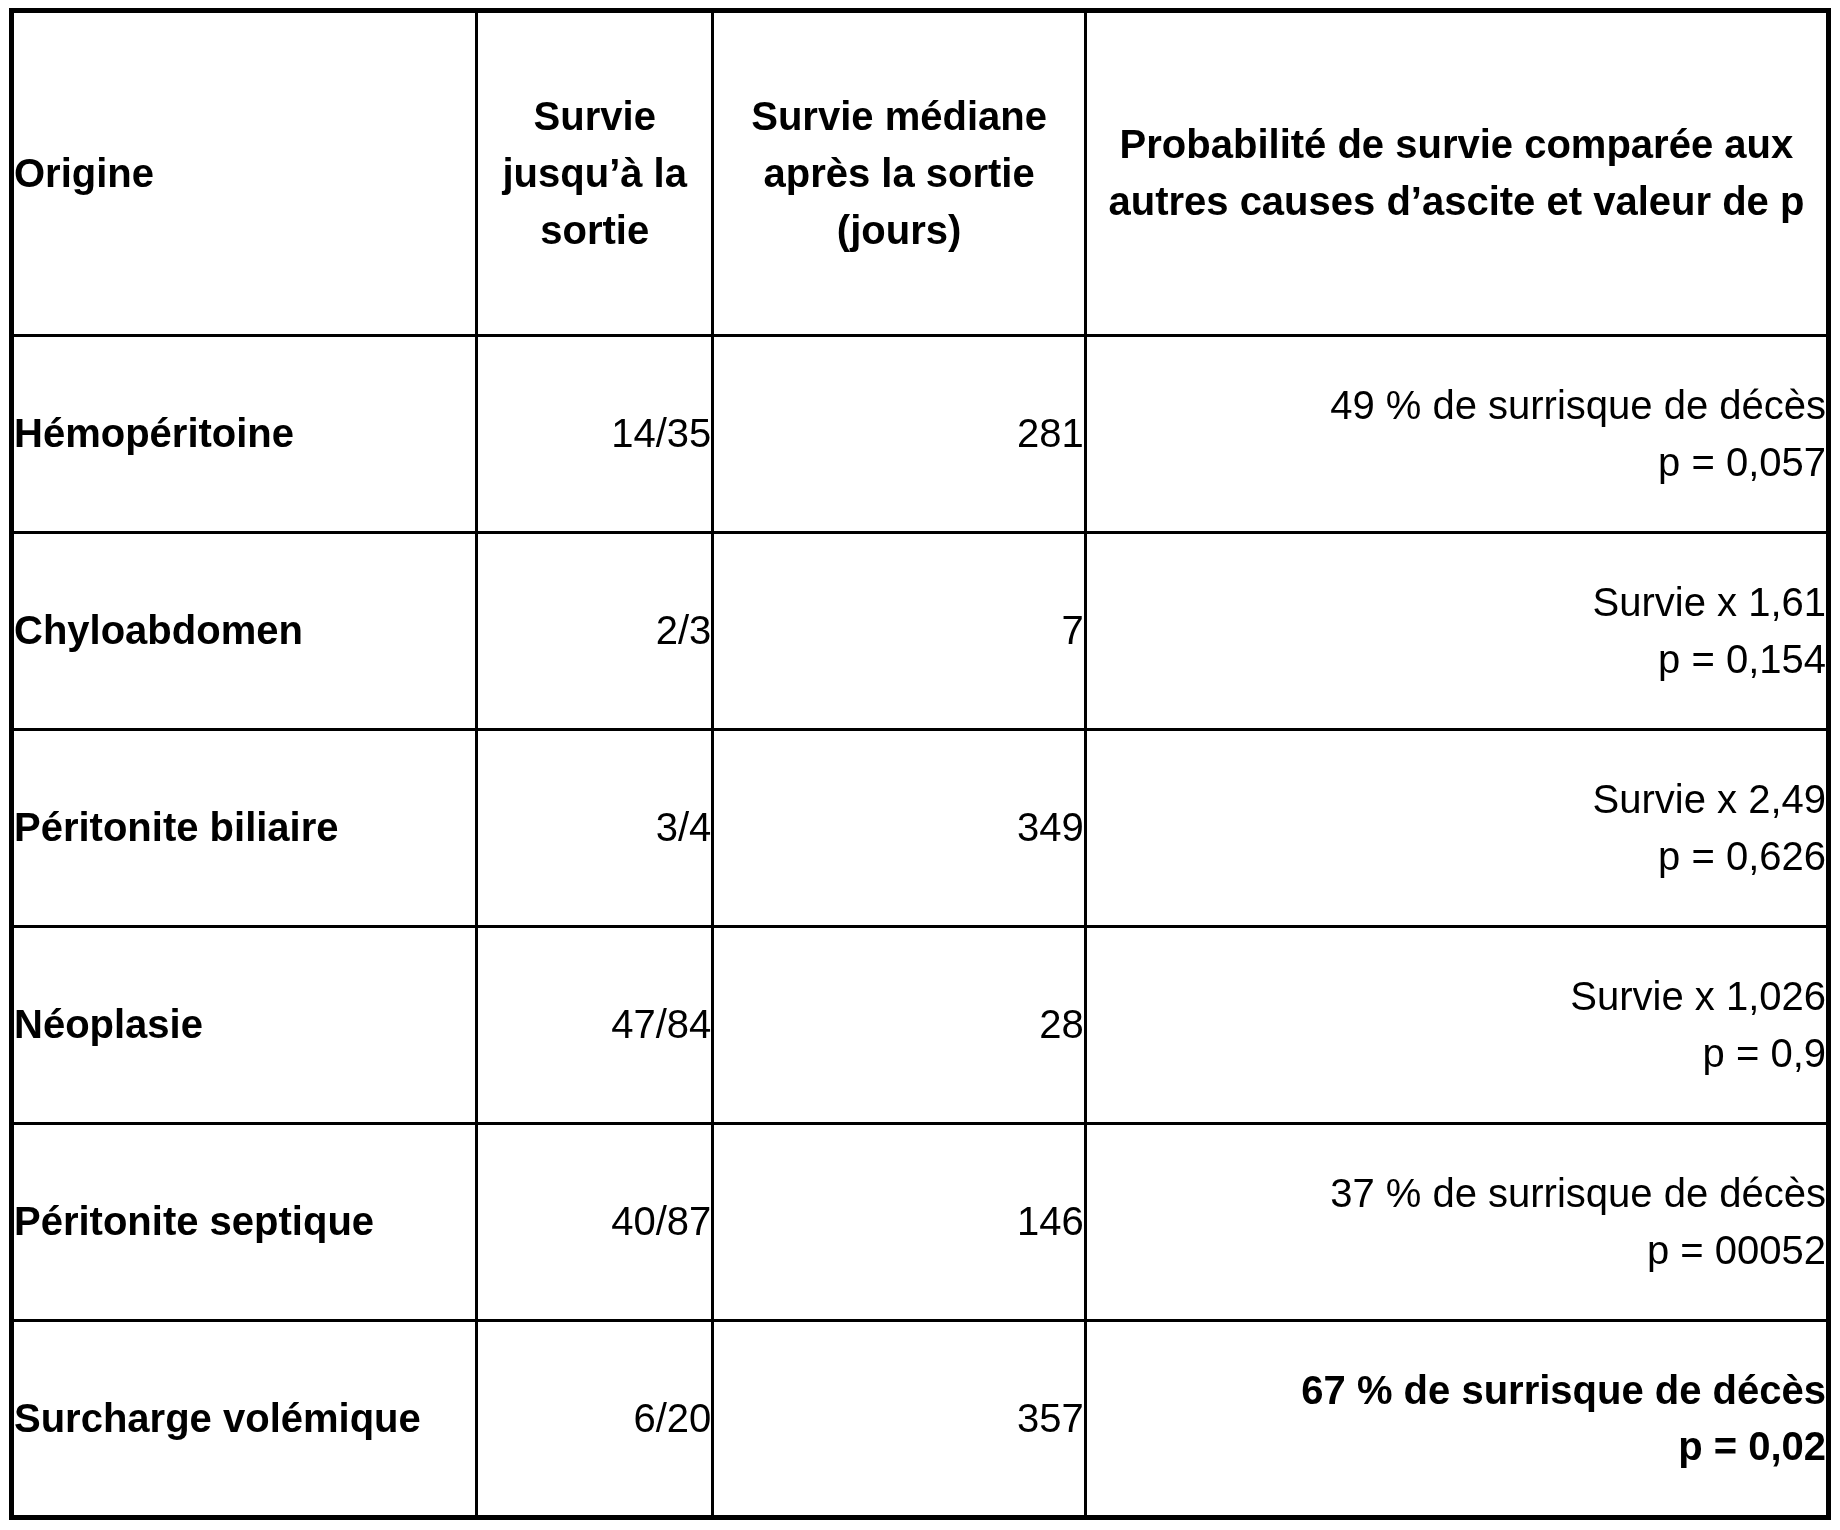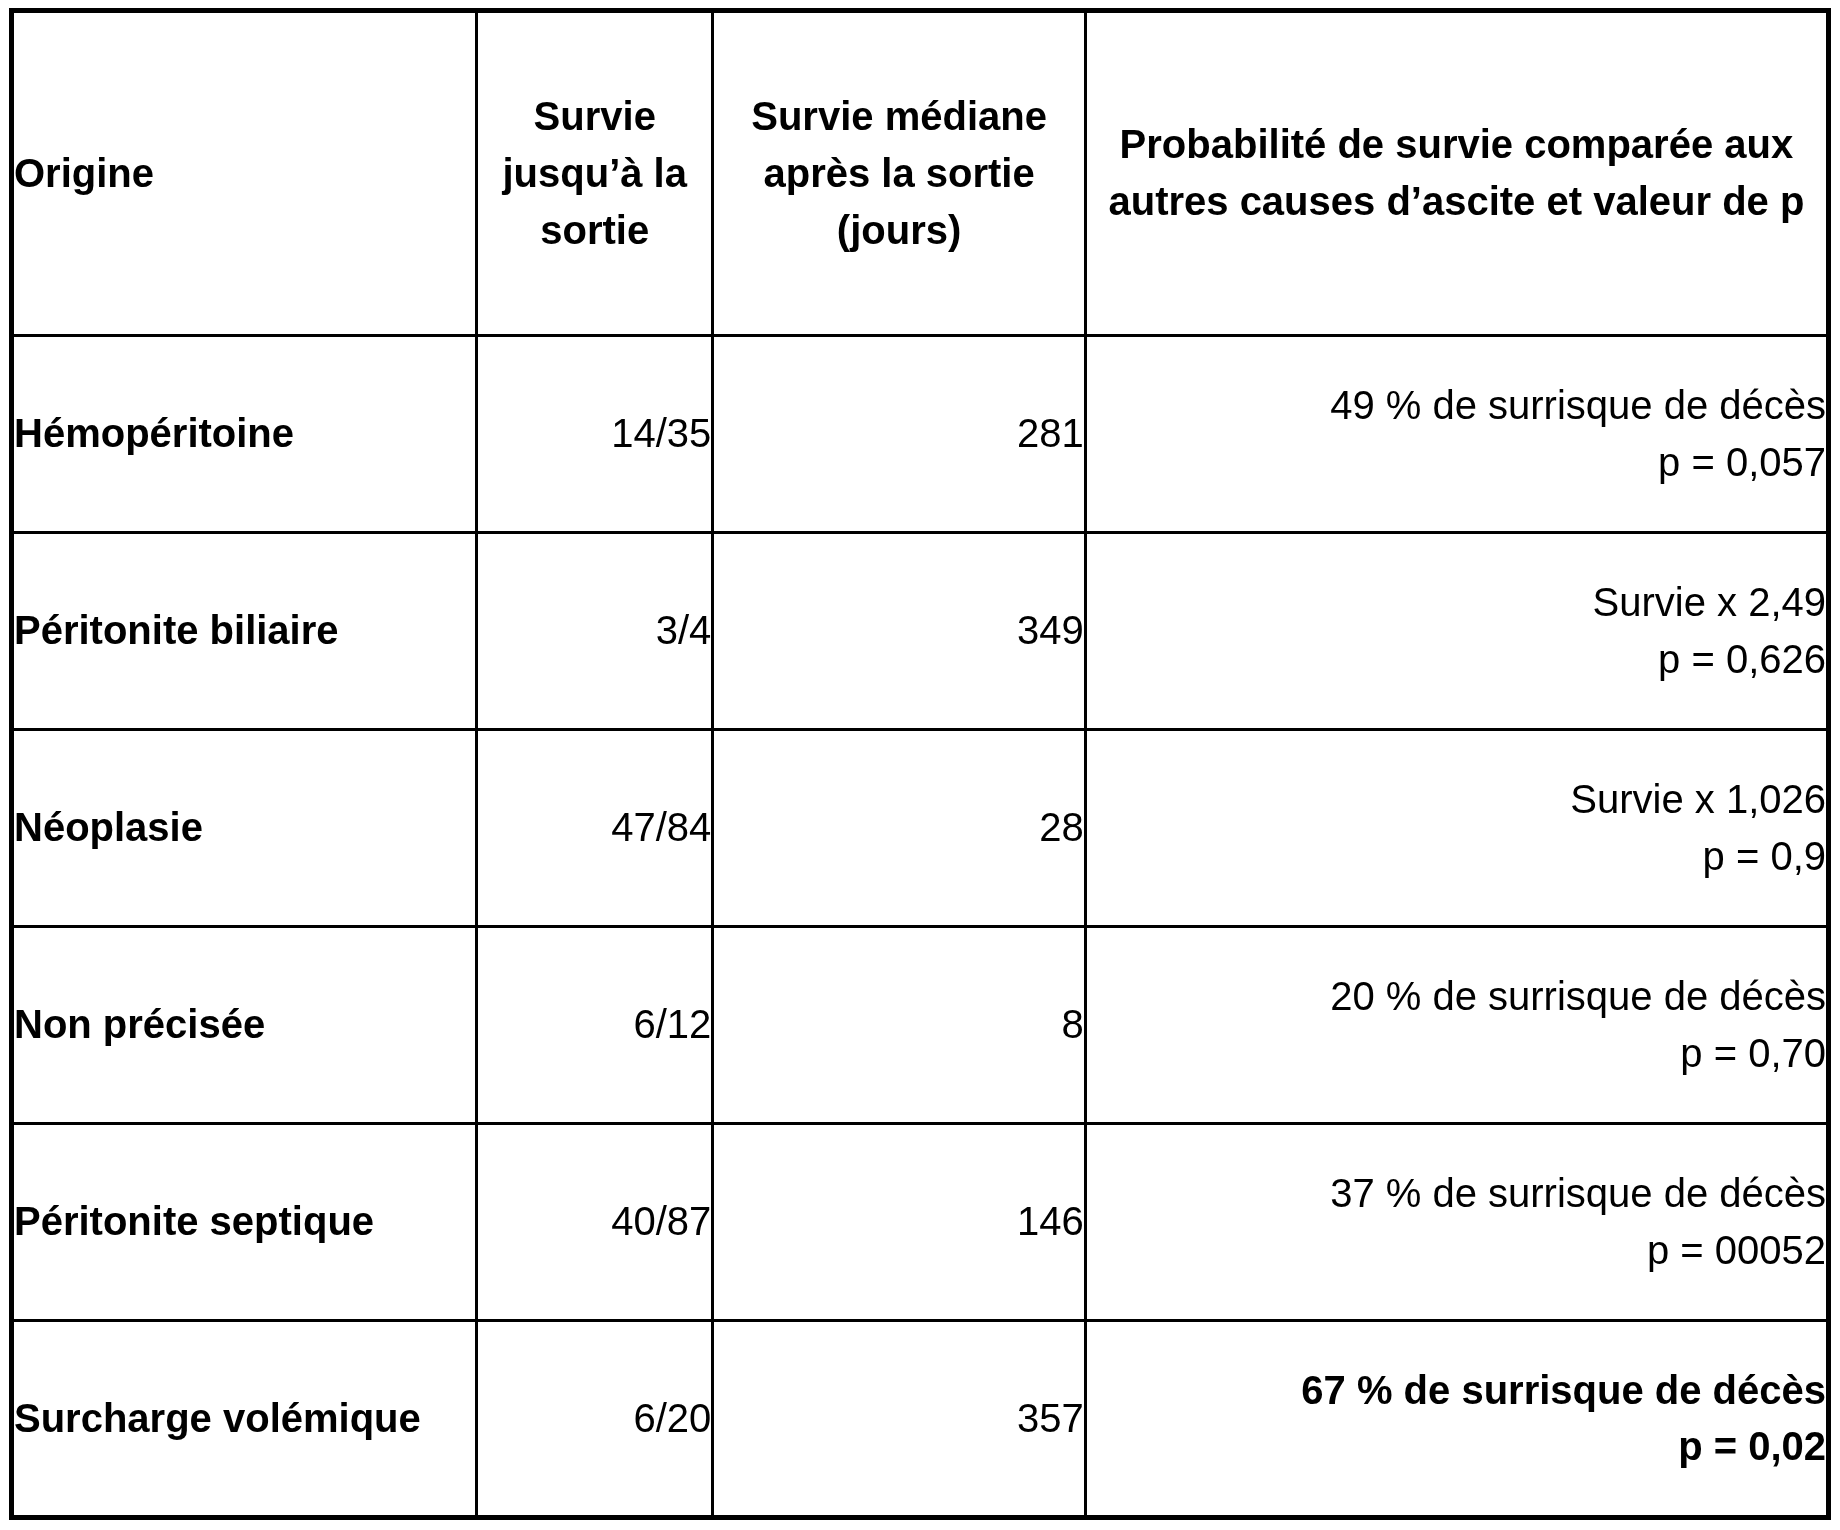--- a/index.html
+++ b/index.html
@@ -104,20 +104,29 @@
     <tr class="data-row">
       <td class="c1">Hémopéritoine</td>
       <td class="c2">14/35</td>
       <td class="c3">281</td>
       <td class="c4">
         <div>49 % de surrisque de décès</div>
         <div>p = 0,057</div>
       </td>
     </tr>
 
+    <tr class="data-row">
+      <td class="c1">Chyloabdomen</td>
+      <td class="c2">2/3</td>
+      <td class="c3">7</td>
+      <td class="c4">
+        <div>Survie x 1,61</div>
+        <div>p = 0,154</div>
+      </td>
+    </tr>
 
     <tr class="data-row">
       <td class="c1">Péritonite biliaire</td>
       <td class="c2">3/4</td>
       <td class="c3">349</td>
       <td class="c4">
         <div>Survie x 2,49</div>
         <div>p = 0,626</div>
       </td>
     </tr>
@@ -128,29 +137,20 @@
       <td class="c2">47/84</td>
       <td class="c3">28</td>
       <td class="c4">
         <div>Survie x 1,026</div>
         <div>p = 0,9</div>
       </td>
     </tr>
 
 
 
-    <tr class="data-row">
-      <td class="c1">Non précisée</td>
-      <td class="c2">6/12</td>
-      <td class="c3">8</td>
-      <td class="c4">
-        <div>20 % de surrisque de décès</div>
-        <div>p = 0,70</div>
-      </td>
-    </tr>
 
     <tr class="data-row">
       <td class="c1">Péritonite septique</td>
       <td class="c2">40/87</td>
       <td class="c3">146</td>
       <td class="c4">
         <div>37 % de surrisque de décès</div>
         <div>p = 00052</div>
       </td>
     </tr>

